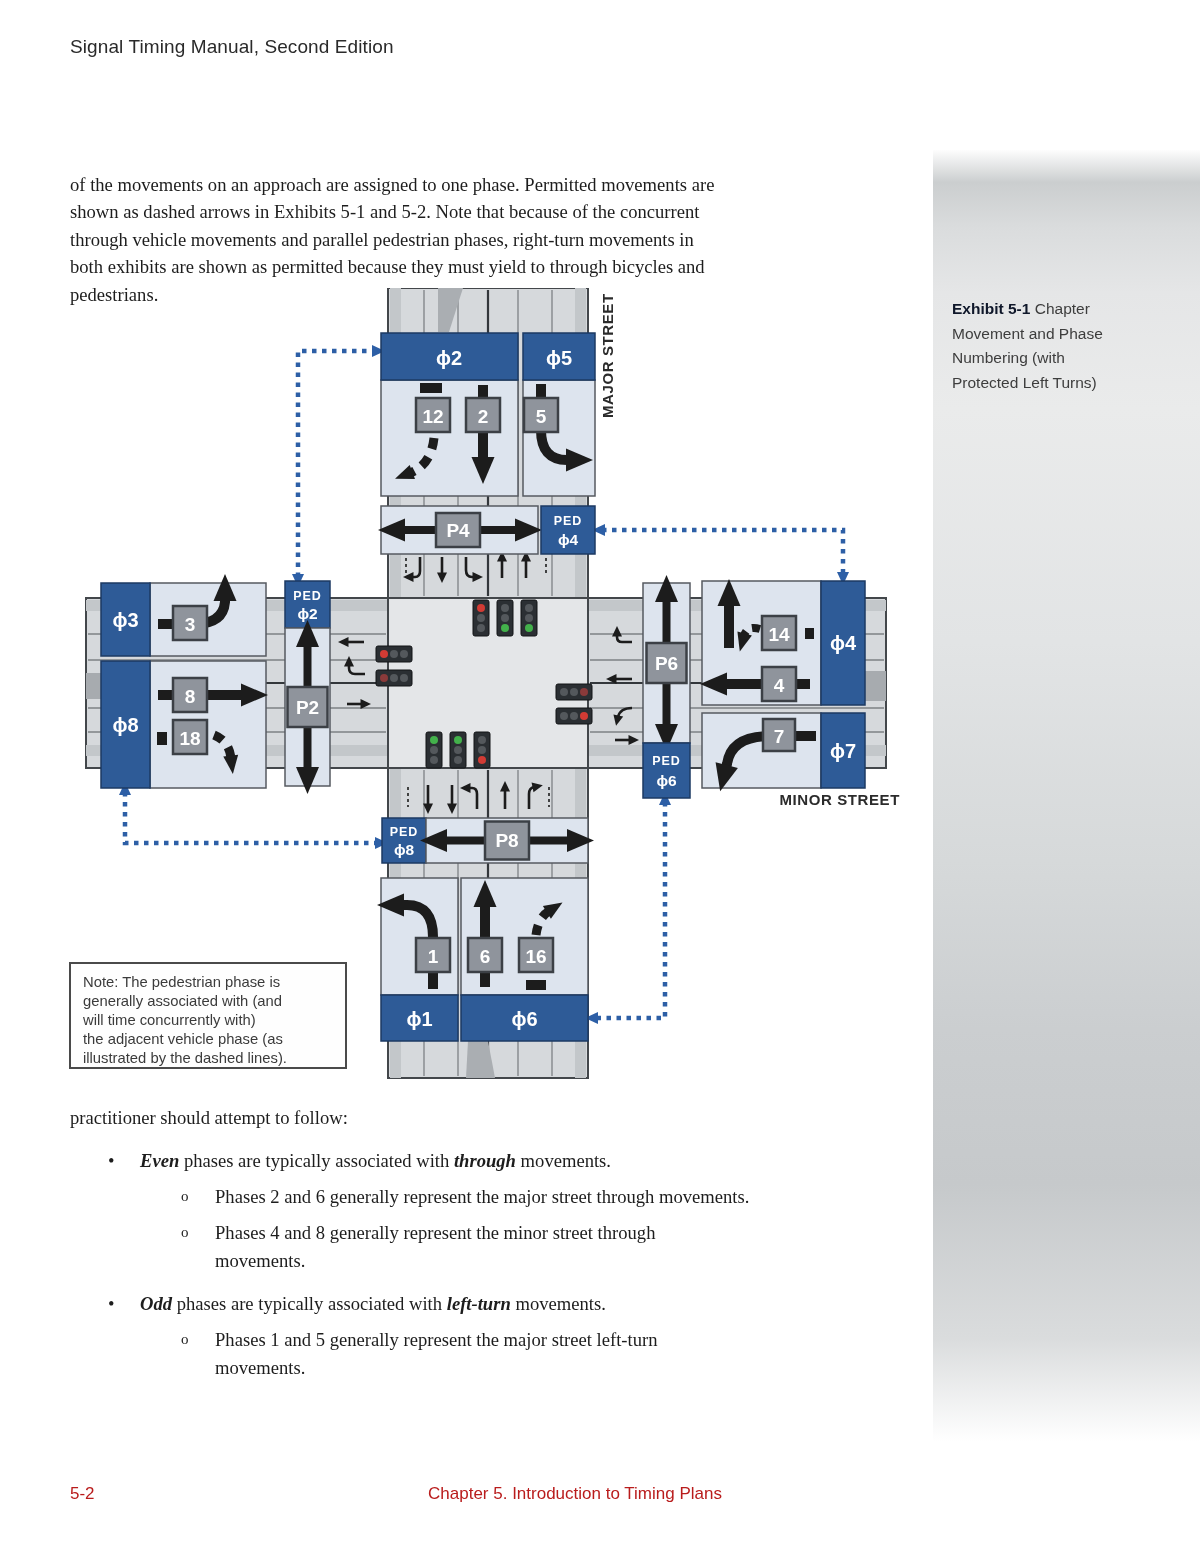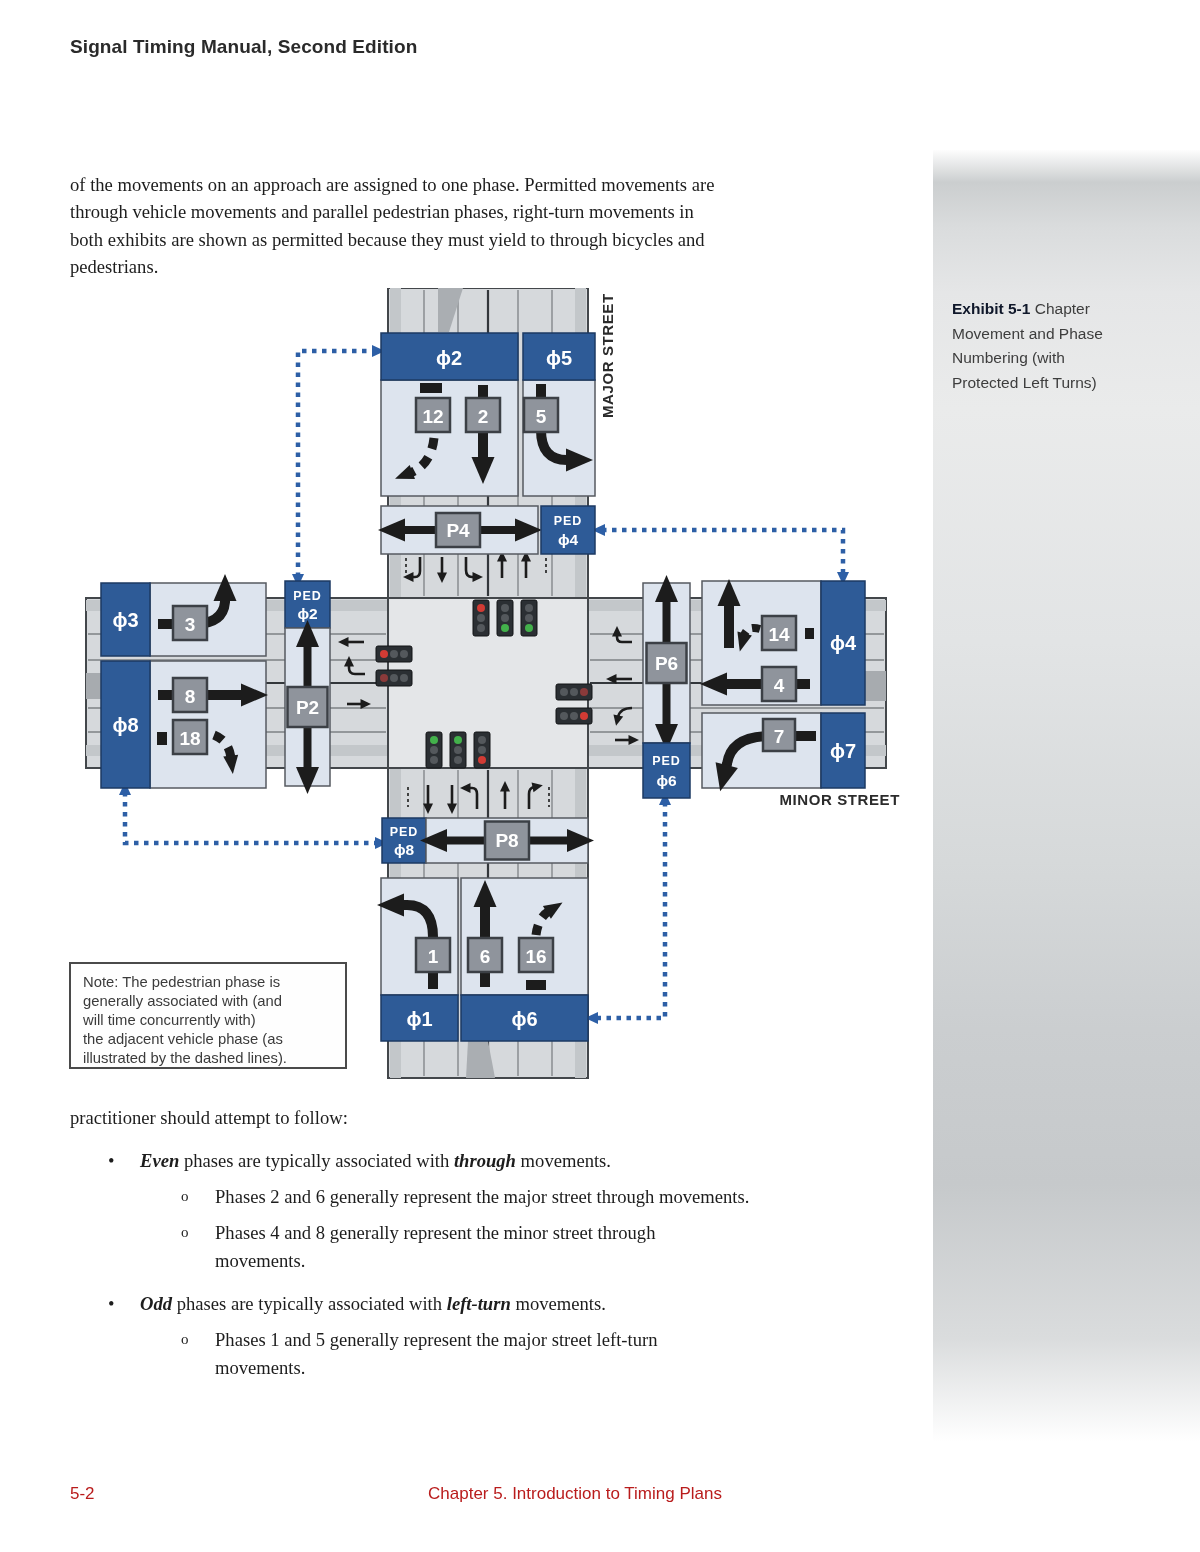--- a/index.html
+++ b/index.html
@@ -4,21 +4,21 @@
 <style>
   * { margin:0; padding:0; box-sizing:border-box; }
   html,body { width:1200px; height:1552px; background:#ffffff; position:relative;
     font-family:"Liberation Sans", sans-serif; overflow:hidden; }
   .abs { position:absolute; }
 
   .sidebar-band { left:933px; top:150px; width:267px; height:1292px;
     background:linear-gradient(180deg,#fdfdfd 0%,#cbcecf 2.5%,#dadcdd 6%,#e5e6e7 11%,
       #eaebeb 20%,#e2e4e5 38%,#d6d9da 55%,#cbced0 68%,#c6c9cb 80%,#dadcdd 92%,#ffffff 100%); }
 
-  .doc-header { left:70px; top:36px; font-size:19px; font-weight:bold; color:#2a2a2a; letter-spacing:.1px; }
+  .doc-header { left:70px; top:36px; font-size:19px; font-weight:normal; color:#2a2a2a; letter-spacing:.1px; }
 
   .intro { left:70px; top:143px; width:860px; font-family:"Liberation Serif", serif;
     font-size:18.6px; line-height:27.4px; color:#1d1d1d;margin-top:28px; }
 
   .exhibit-caption { left:952px; top:297px; width:195px; font-size:15.5px; line-height:24.5px; color:#3d3d3d; }
   .exhibit-caption b { color:#0f172a; }
 
   .conventions { left:70px; top:1104px; width:870px; font-family:"Liberation Serif", serif;
     font-size:18.6px; line-height:28px; color:#1d1d1d; }
   .cv-indent { padding-left:35px; }
@@ -42,20 +42,21 @@
 </style>
 </head>
 <body>
 
 <div class="abs sidebar-band"></div>
 
 <div class="abs doc-header">Signal Timing Manual, Second Edition</div>
 
 <div class="abs intro">
   <div>of the movements on an approach are assigned to one phase. Permitted movements are</div>
+  <div>shown as dashed arrows in Exhibits 5-1 and 5-2. Note that because of the concurrent</div>
   <div>through vehicle movements and parallel pedestrian phases, right-turn movements in</div>
   <div>both exhibits are shown as permitted because they must yield to through bicycles and</div>
   <div>pedestrians.</div>
 </div>
 
 <div class="abs exhibit-caption">
   <div><b>Exhibit 5-1</b><span> Chapter</span></div>
   <div>Movement and Phase</div>
   <div>Numbering (with</div>
   <div>Protected Left Turns)</div>

